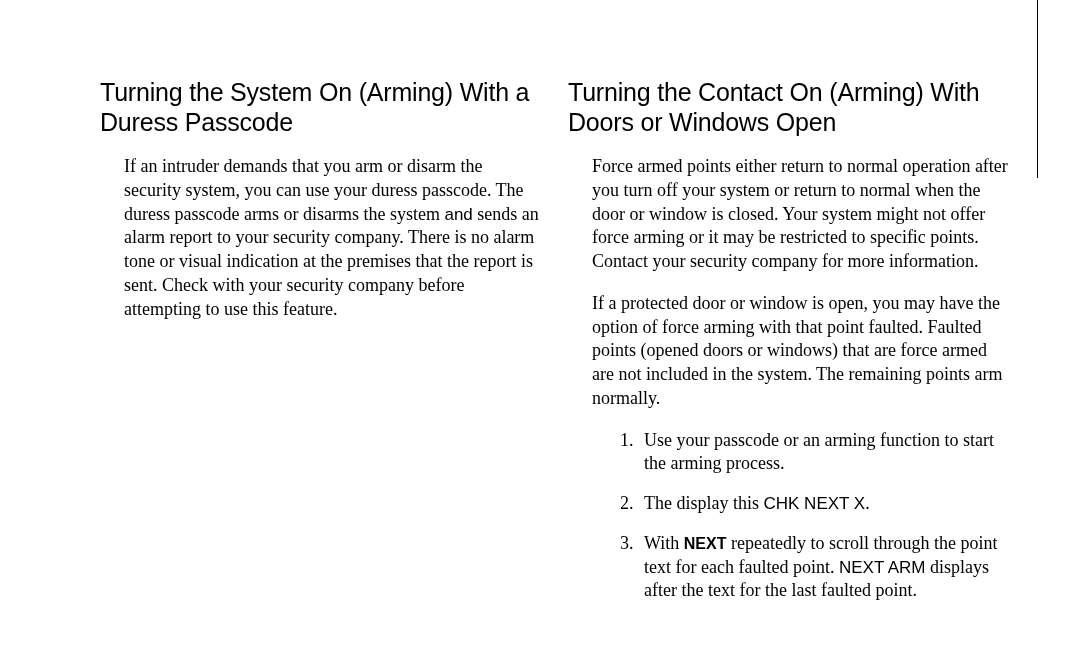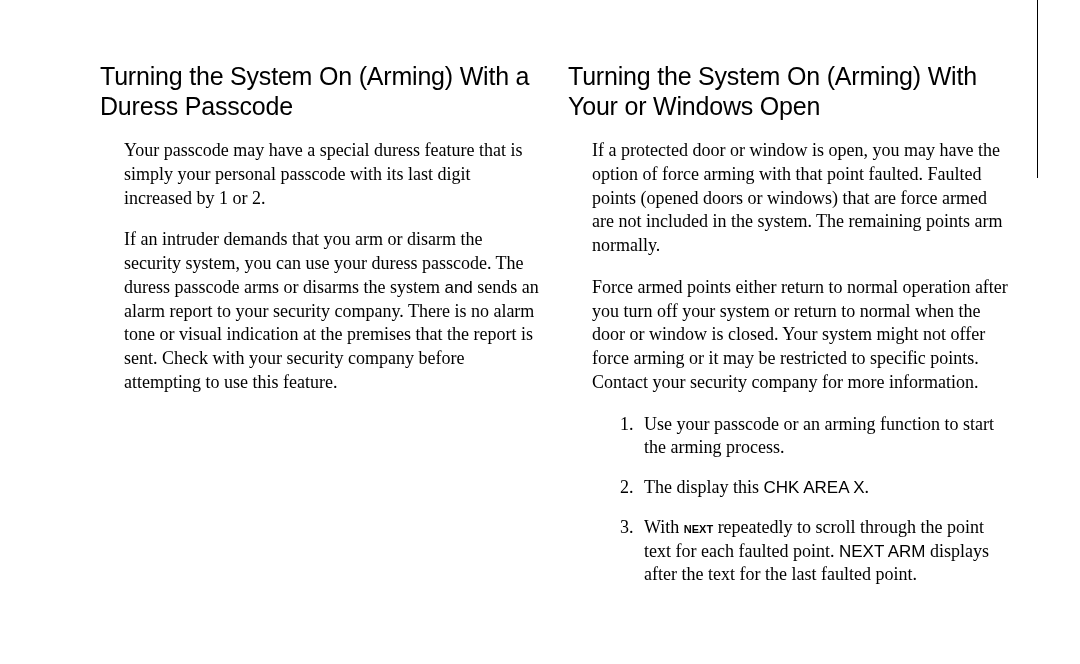--- a/index.html
+++ b/index.html
@@ -6,21 +6,21 @@
   html, body { width: 1080px; height: 664px; background: #ffffff; }
   body {
     font-family: "Times New Roman", Times, serif;
     color: #000;
     position: relative;
   }
   .page {
     position: relative;
     width: 1080px;
     height: 664px;
-    padding: 62px 40px 40px 100px;
+    padding: 78px 40px 40px 100px;
   }
   .side-rule {
     position: absolute;
     top: 0;
     right: 42px;
     width: 1px;
     height: 178px;
     background: #000;
   }
   .columns {
@@ -56,57 +56,56 @@
     padding-left: 6px;
     margin-bottom: 16px;
   }
   .sans {
     font-family: Helvetica, Arial, sans-serif;
     font-size: 17px;
   }
   .bold-sans {
     font-family: Helvetica, Arial, sans-serif;
     font-weight: 700;
-    font-size: 11px;
+    font-size: 16px;
   }
 </style>
 </head>
 <body>
 
 <div class="page">
   <div class="side-rule"></div>
 
   <div class="columns">
 
     <div class="col">
       <h2 class="section-title">Turning the System On (Arming) With a Duress Passcode</h2>
 
       <div class="body">
-        <p class="para">Your passcode may have a special duress feature that is simply your personal passcode with its last digit increased by 1 or 2.</p>
 
         <p class="para">
           <span>If an intruder demands that you arm or disarm the security system, you can use your duress passcode. The duress passcode arms or disarms the system </span><span class="sans">and</span><span> sends an alarm report to your security company. There is no alarm tone or visual indication at the premises that the report is sent. Check with your security company before attempting to use this feature.</span>
         </p>
       </div>
     </div>
 
     <div class="col">
-      <h2 class="section-title">Turning the System On (Arming) With Your or Windows Open</h2>
+      <h2 class="section-title">Turning the Contact On (Arming) With Doors or Windows Open</h2>
 
       <div class="body">
+        <p class="para">Force armed points either return to normal operation after you turn off your system or return to normal when the door or window is closed. Your system might not offer force arming or it may be restricted to specific points. Contact your security company for more information.</p>
+
         <p class="para">If a protected door or window is open, you may have the option of  force arming  with that point faulted. Faulted points (opened doors or windows) that are force armed are not included in the system. The remaining points arm normally.</p>
-
-        <p class="para">Force armed points either return to normal operation after you turn off your system or return to normal when the door or window is closed. Your system might not offer force arming or it may be restricted to specific points. Contact your security company for more information.</p>
 
         <ol class="steps">
           <li>
             <span>Use your passcode or an arming function to start the arming process.</span>
           </li>
           <li>
-            <span>The display this </span><span class="sans">CHK AREA X</span><span>.</span>
+            <span>The display this </span><span class="sans">CHK NEXT X</span><span>.</span>
           </li>
           <li>
             <span>With </span><span class="bold-sans">NEXT</span><span>   repeatedly to scroll through the point text for each faulted point. </span><span class="sans">NEXT ARM</span><span> displays after the text for the last faulted point.</span>
           </li>
         </ol>
       </div>
     </div>
 
   </div>
 </div>

